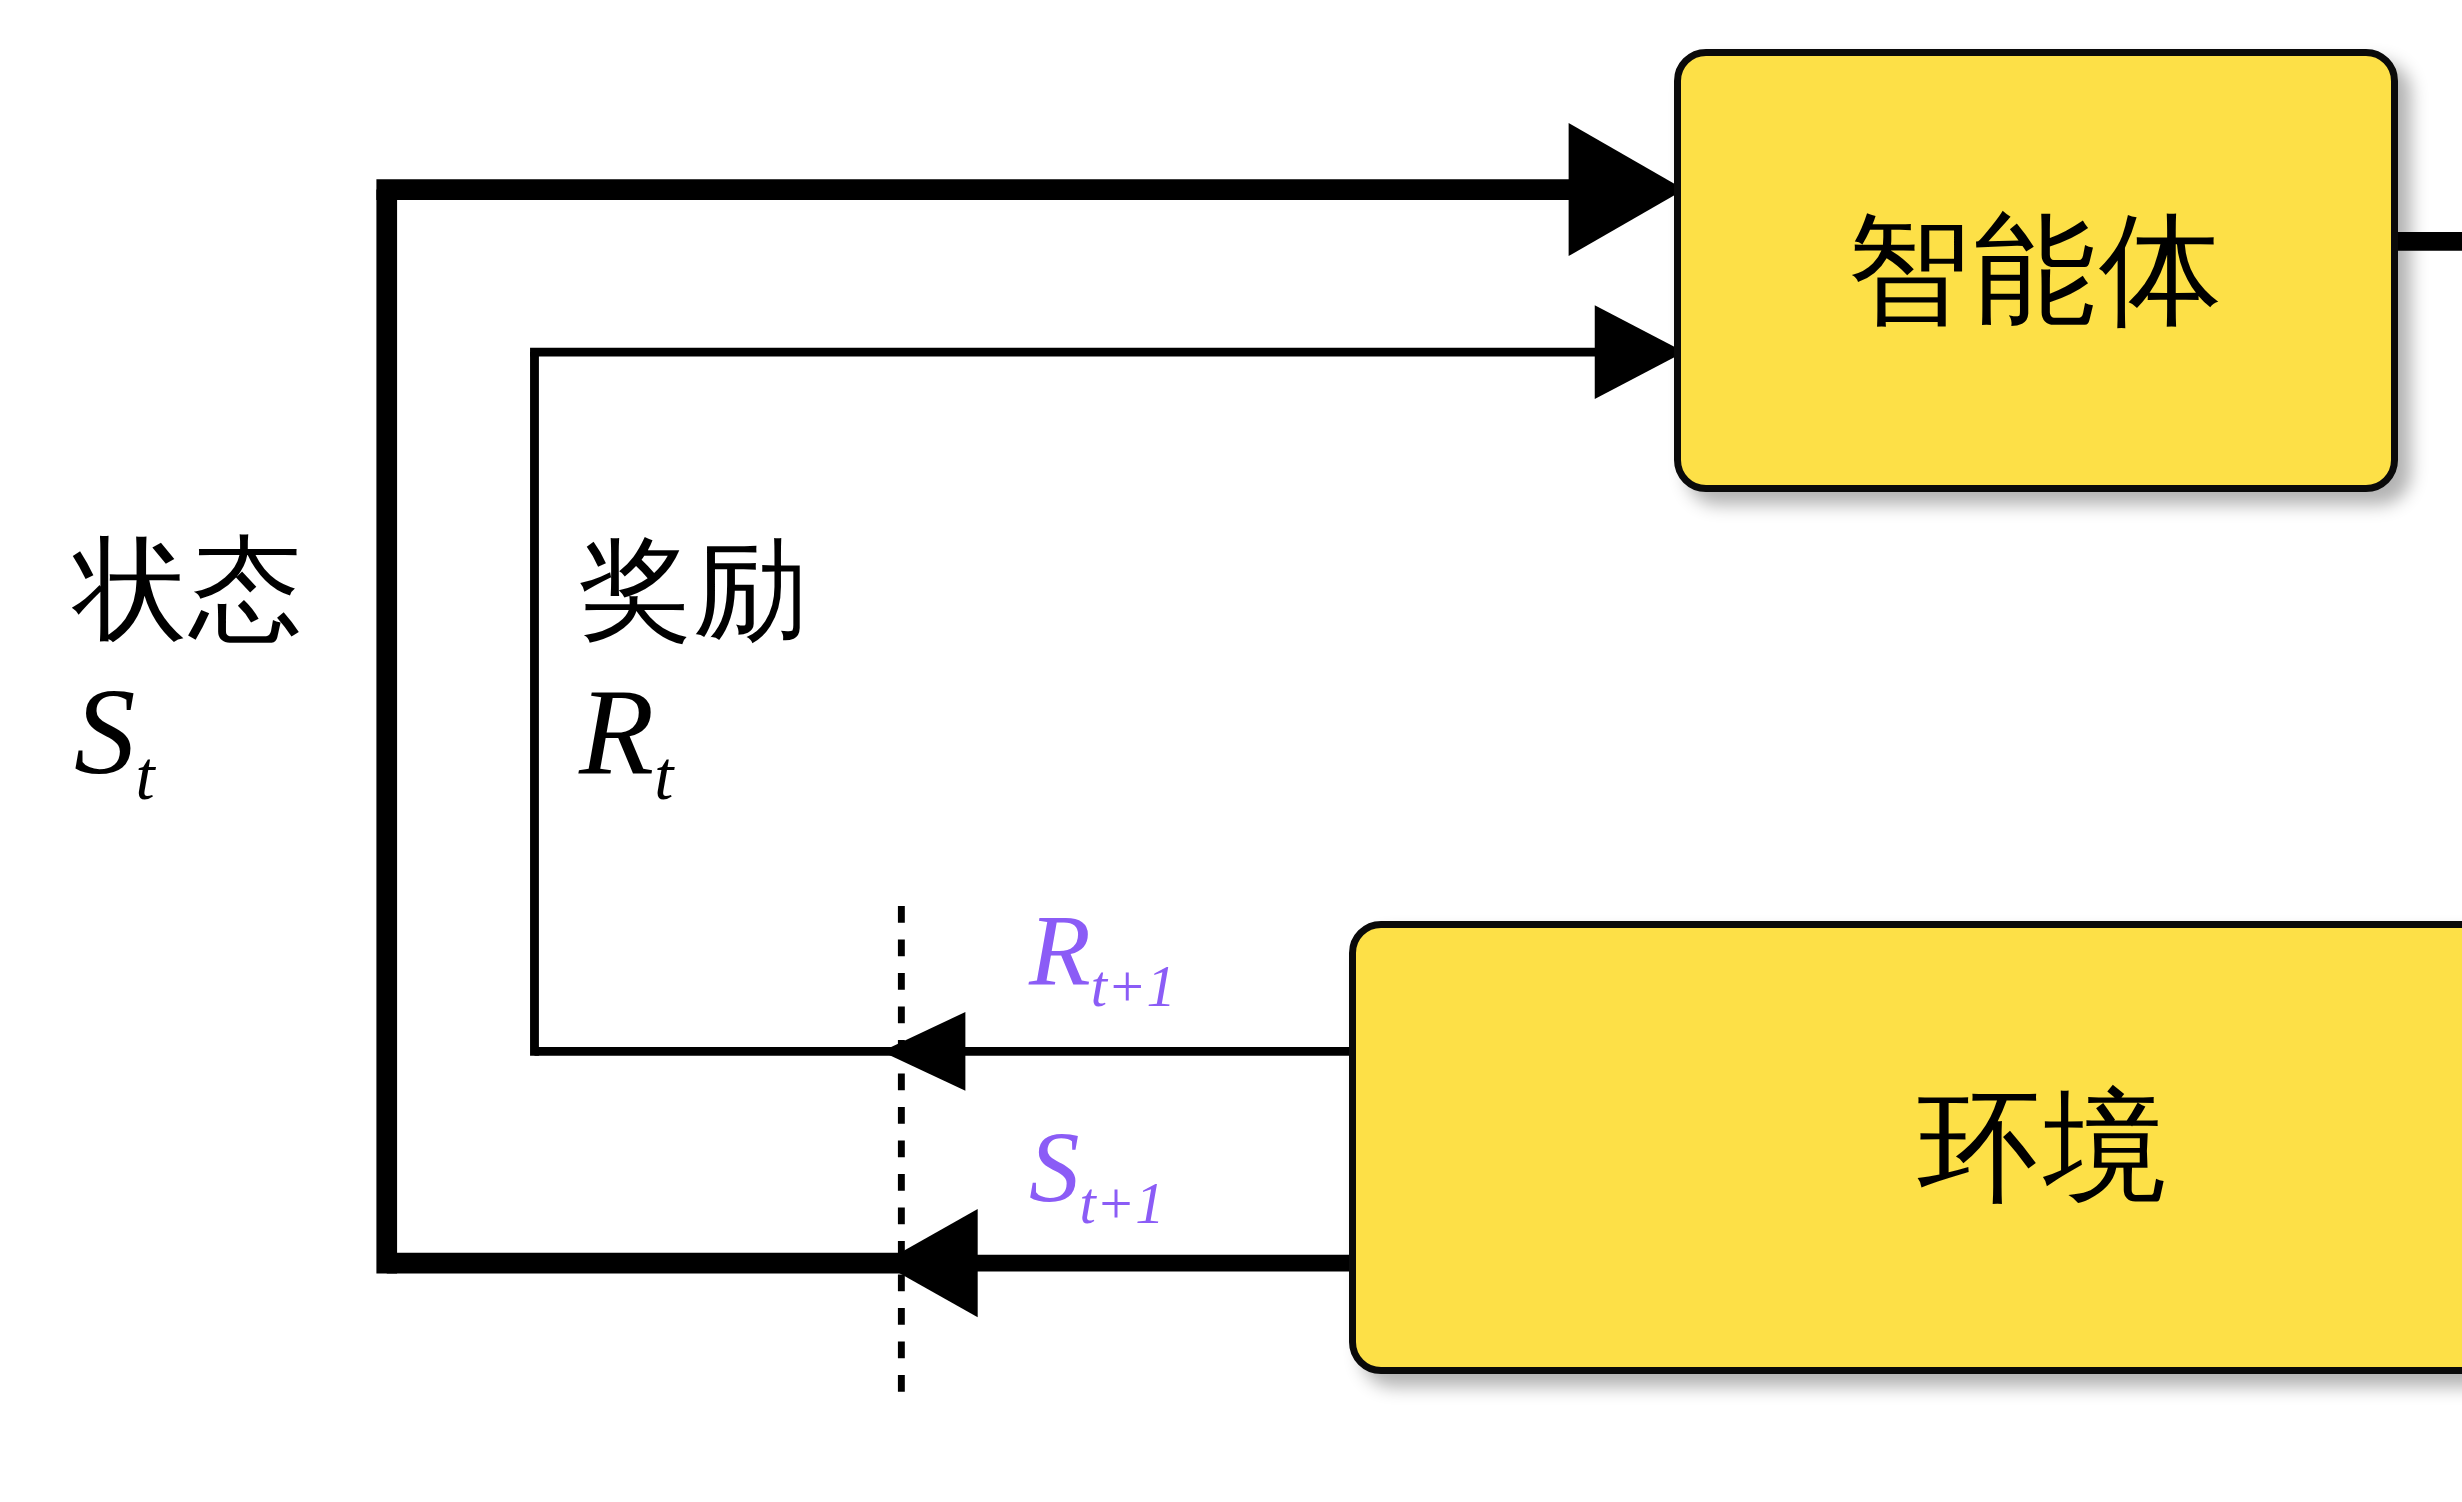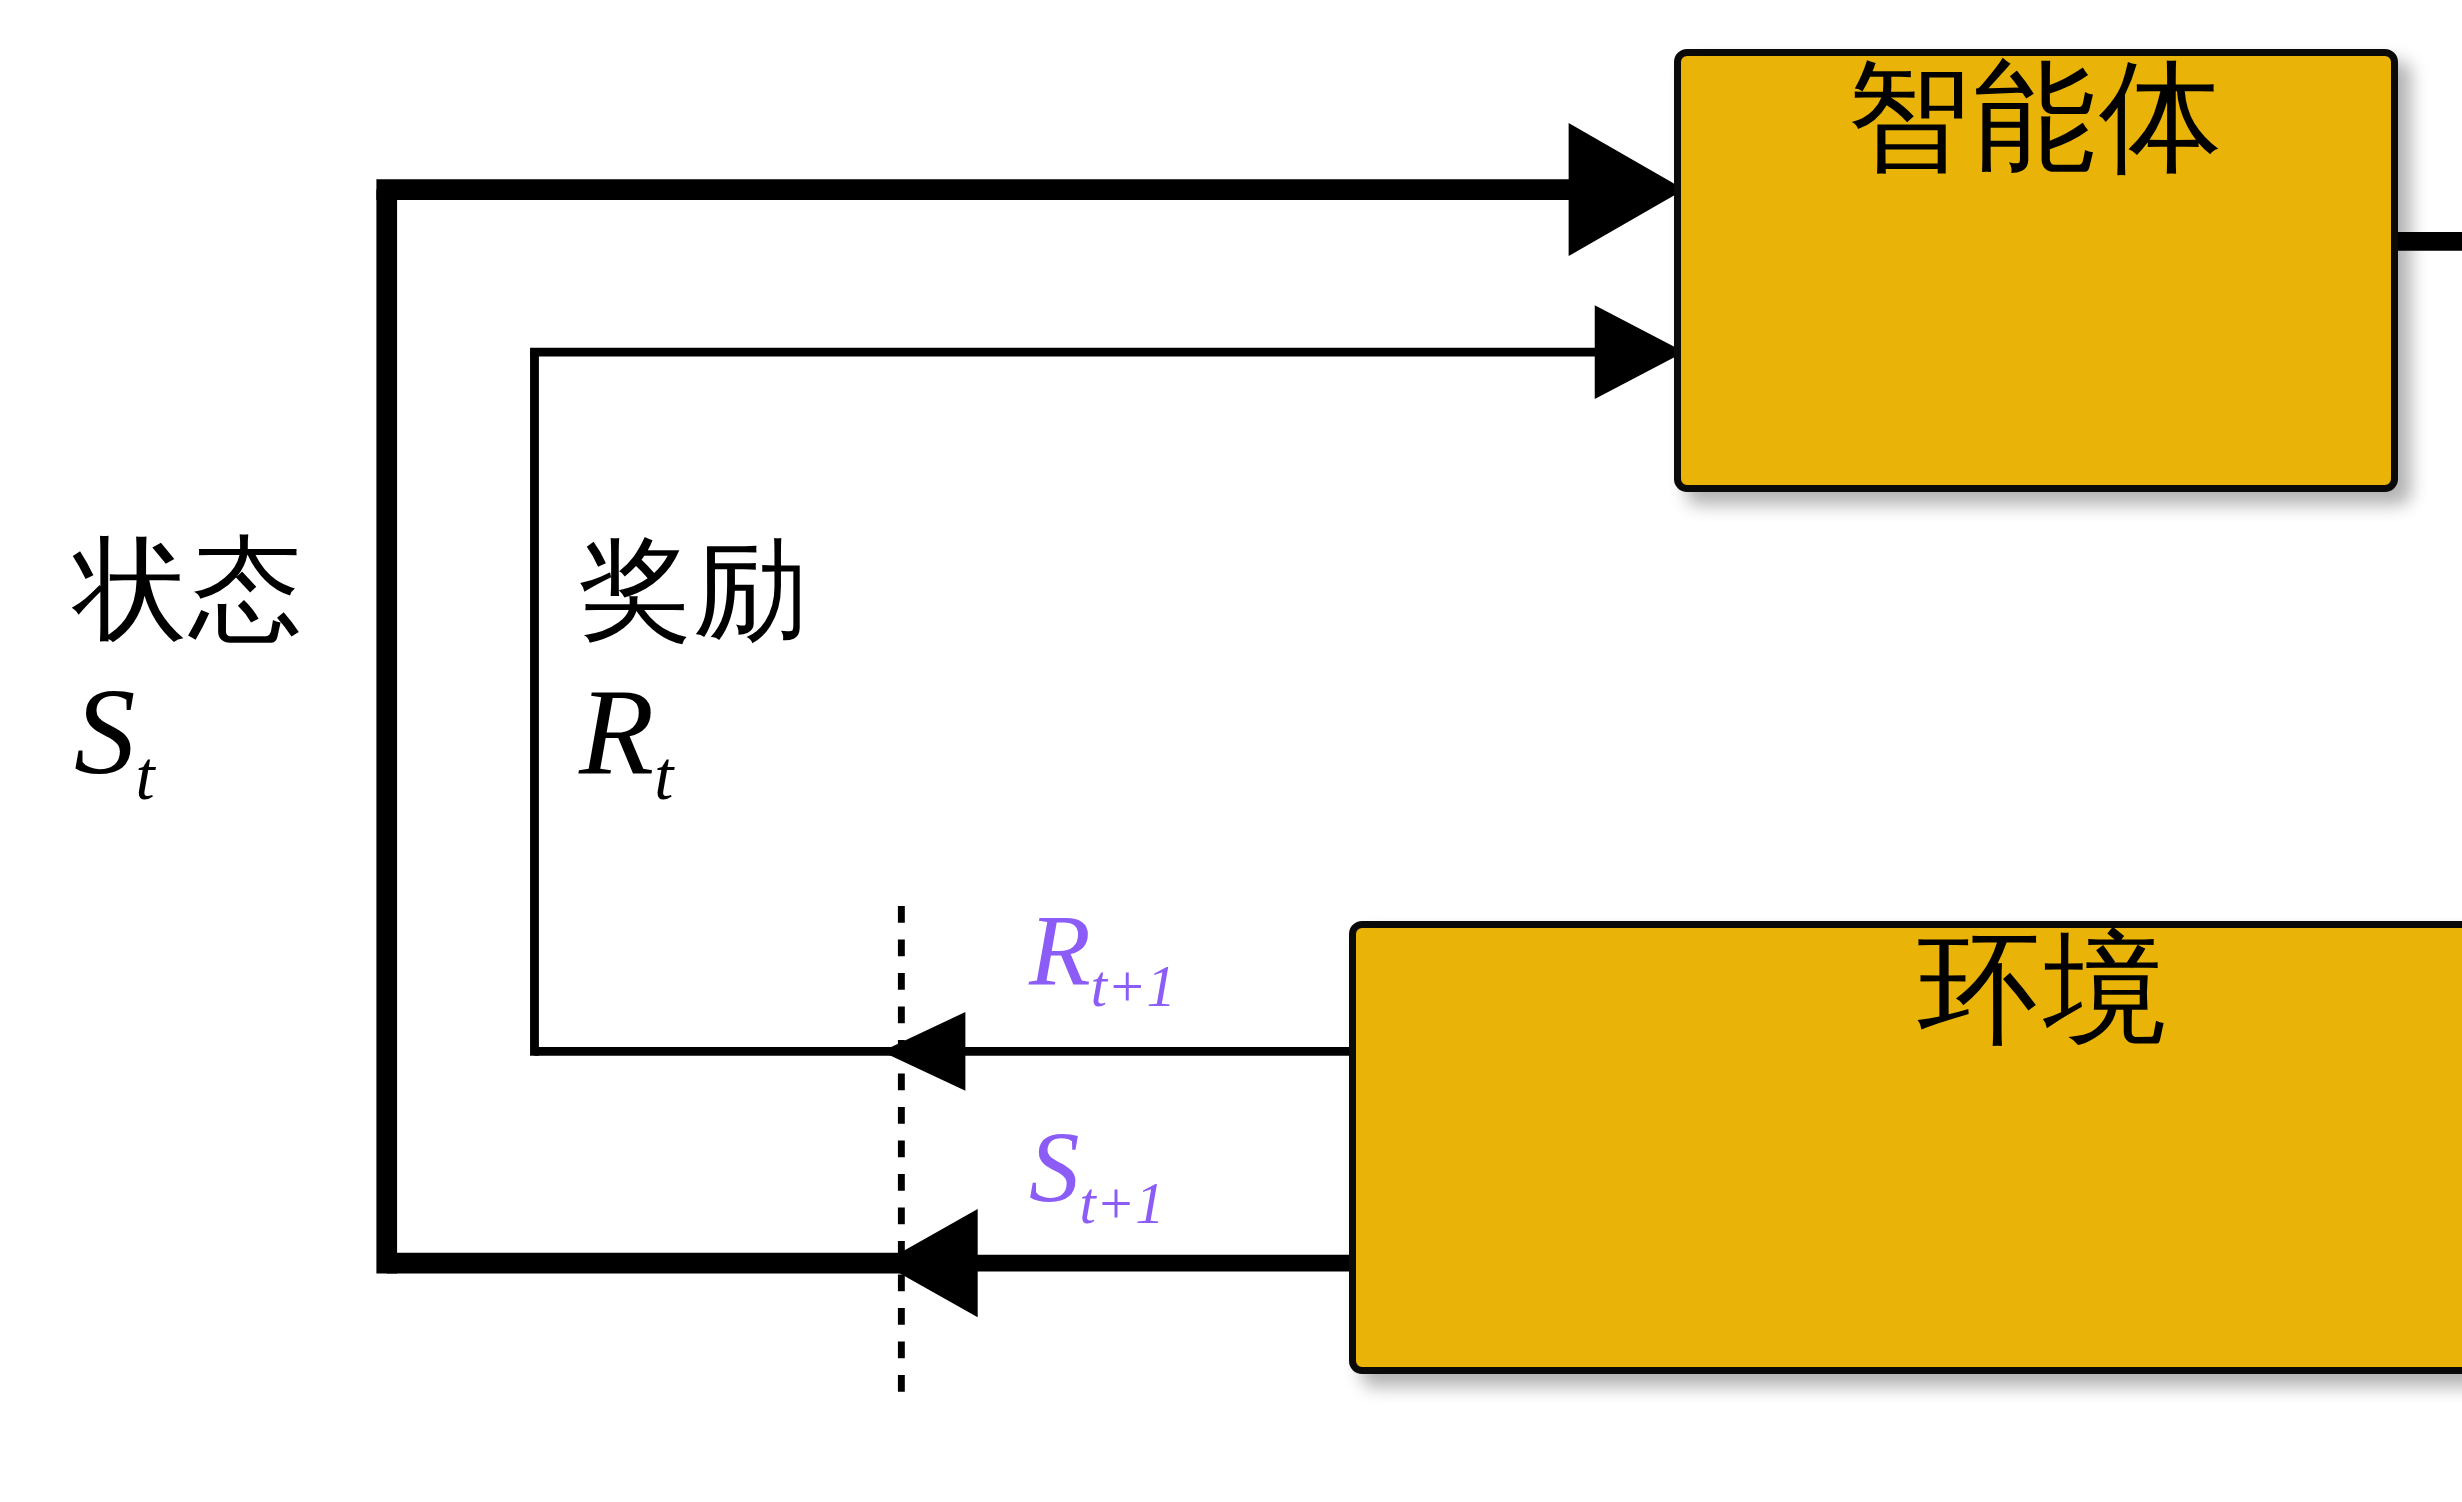--- a/index.html
+++ b/index.html
@@ -18,26 +18,27 @@
   #diagram-svg {
     position: absolute;
     left: 0; top: 0;
     width: 3940px;
     height: 1502px;
   }
 
   
   .node-box {
     position: absolute;
-    background: #eab308;
+    background: #fde047;
     border: 7.9px solid #0a0a0a;
-    border-radius: 13px;
+    border-radius: 32px;
     box-sizing: border-box;
     box-shadow: 12.8px 12.8px 16.7px rgba(0,0,0,0.30);
     display: flex;
+    align-items: center;
     justify-content: center;
   }
   .node-label {
     font-family: "Liberation Serif", "DejaVu Serif", serif;
     font-size: 123px;
     line-height: 1;
     color: #000000;
     letter-spacing: 3px;
     white-space: nowrap;
     font-weight: 400;

